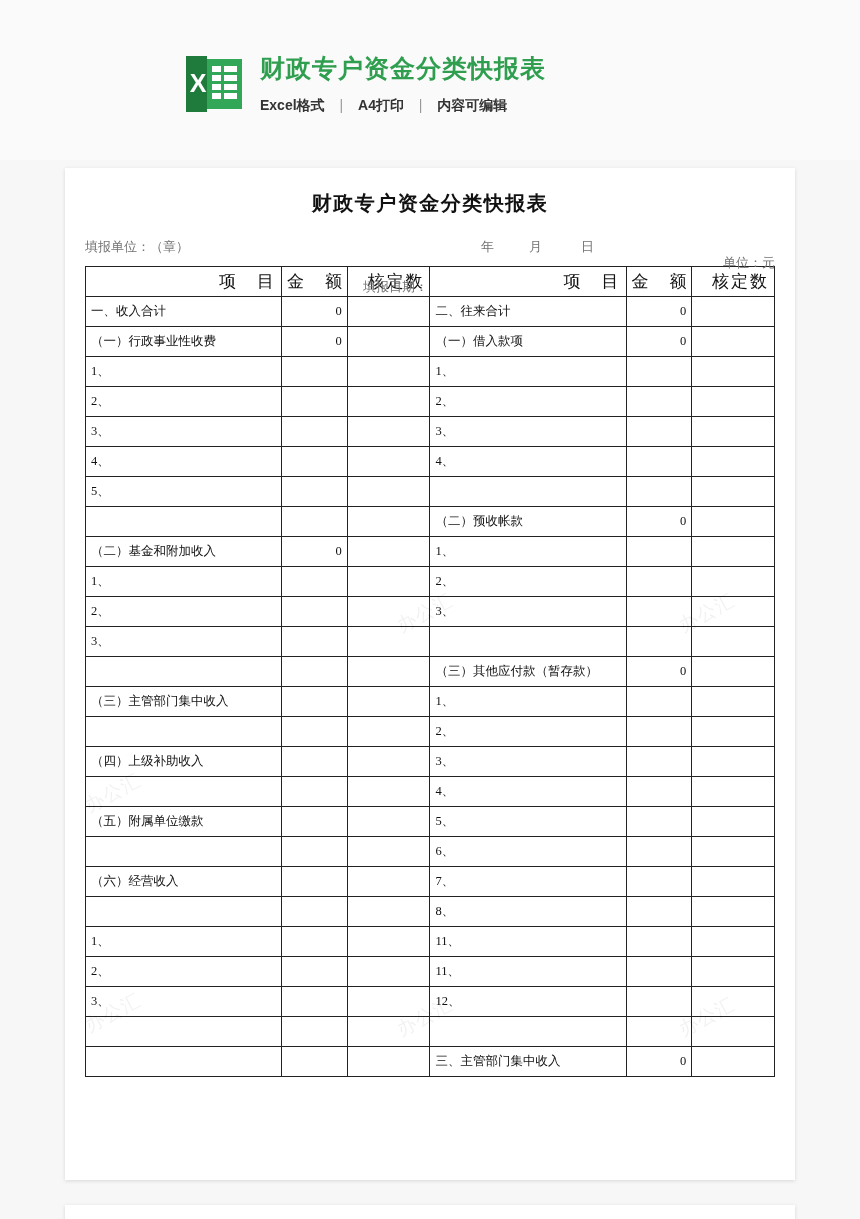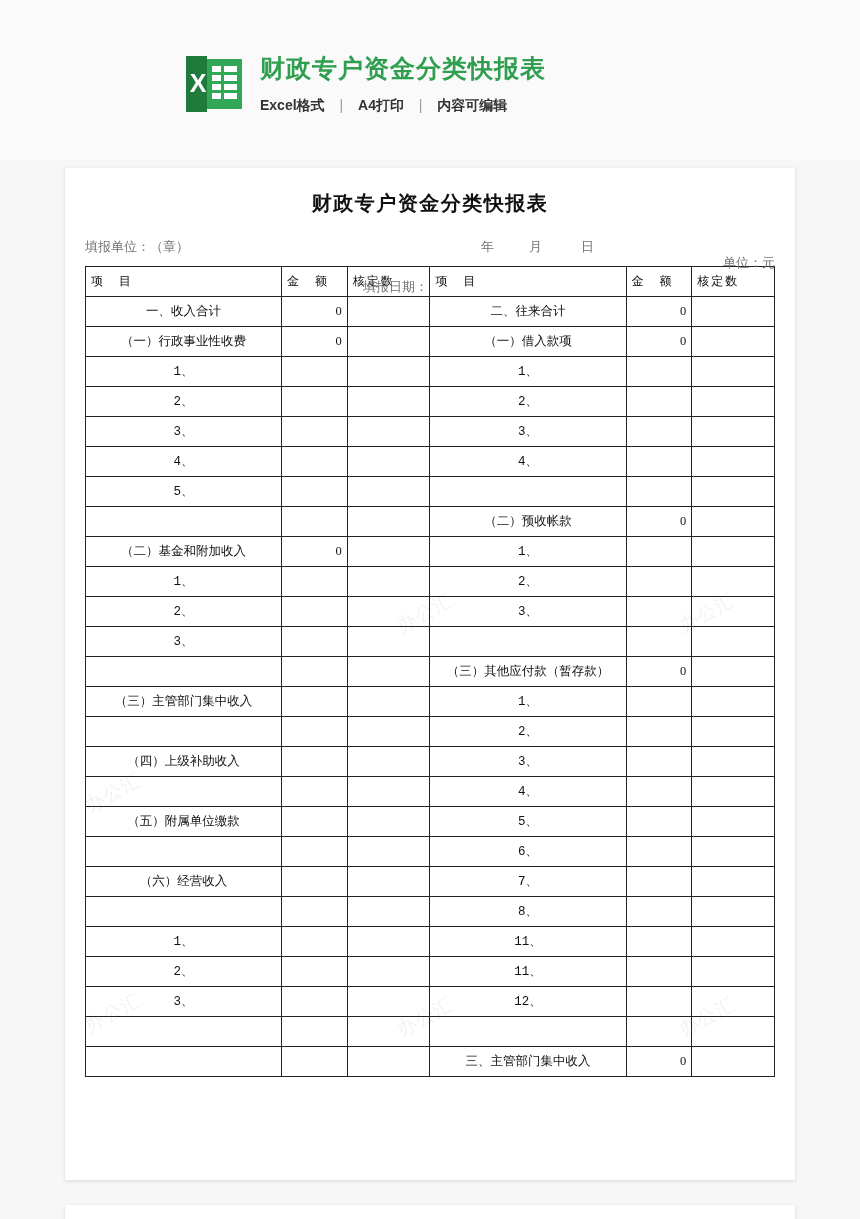--- a/index.html
+++ b/index.html
@@ -141,25 +141,25 @@
   }
   table.fin td, table.fin th {
     border: 1px solid #222;
     height: 30px;
     padding: 0 5px;
     font-weight: normal;
     overflow: hidden;
     white-space: nowrap;
   }
   table.fin th {
-    text-align: left;
-    font-size: 12px;
+    text-align: right;
+    font-size: 17px;
     letter-spacing: 2px;
   }
-  td.item  { text-align: center; font-family: Liberation Mono, monospace; }
+  td.item  { text-align: left; }
   td.amt   { text-align: right; padding-right: 7px; }
   td.chk   { text-align: right; padding-right: 7px; }
   td.indent { padding-left: 13px; }
   .col-item { width: 185px; }
   .col-amt  { width: 62px; }
   .col-chk  { width: 78px; }
 
   
   .foot {
     margin: 10px 16px 0 16px;

